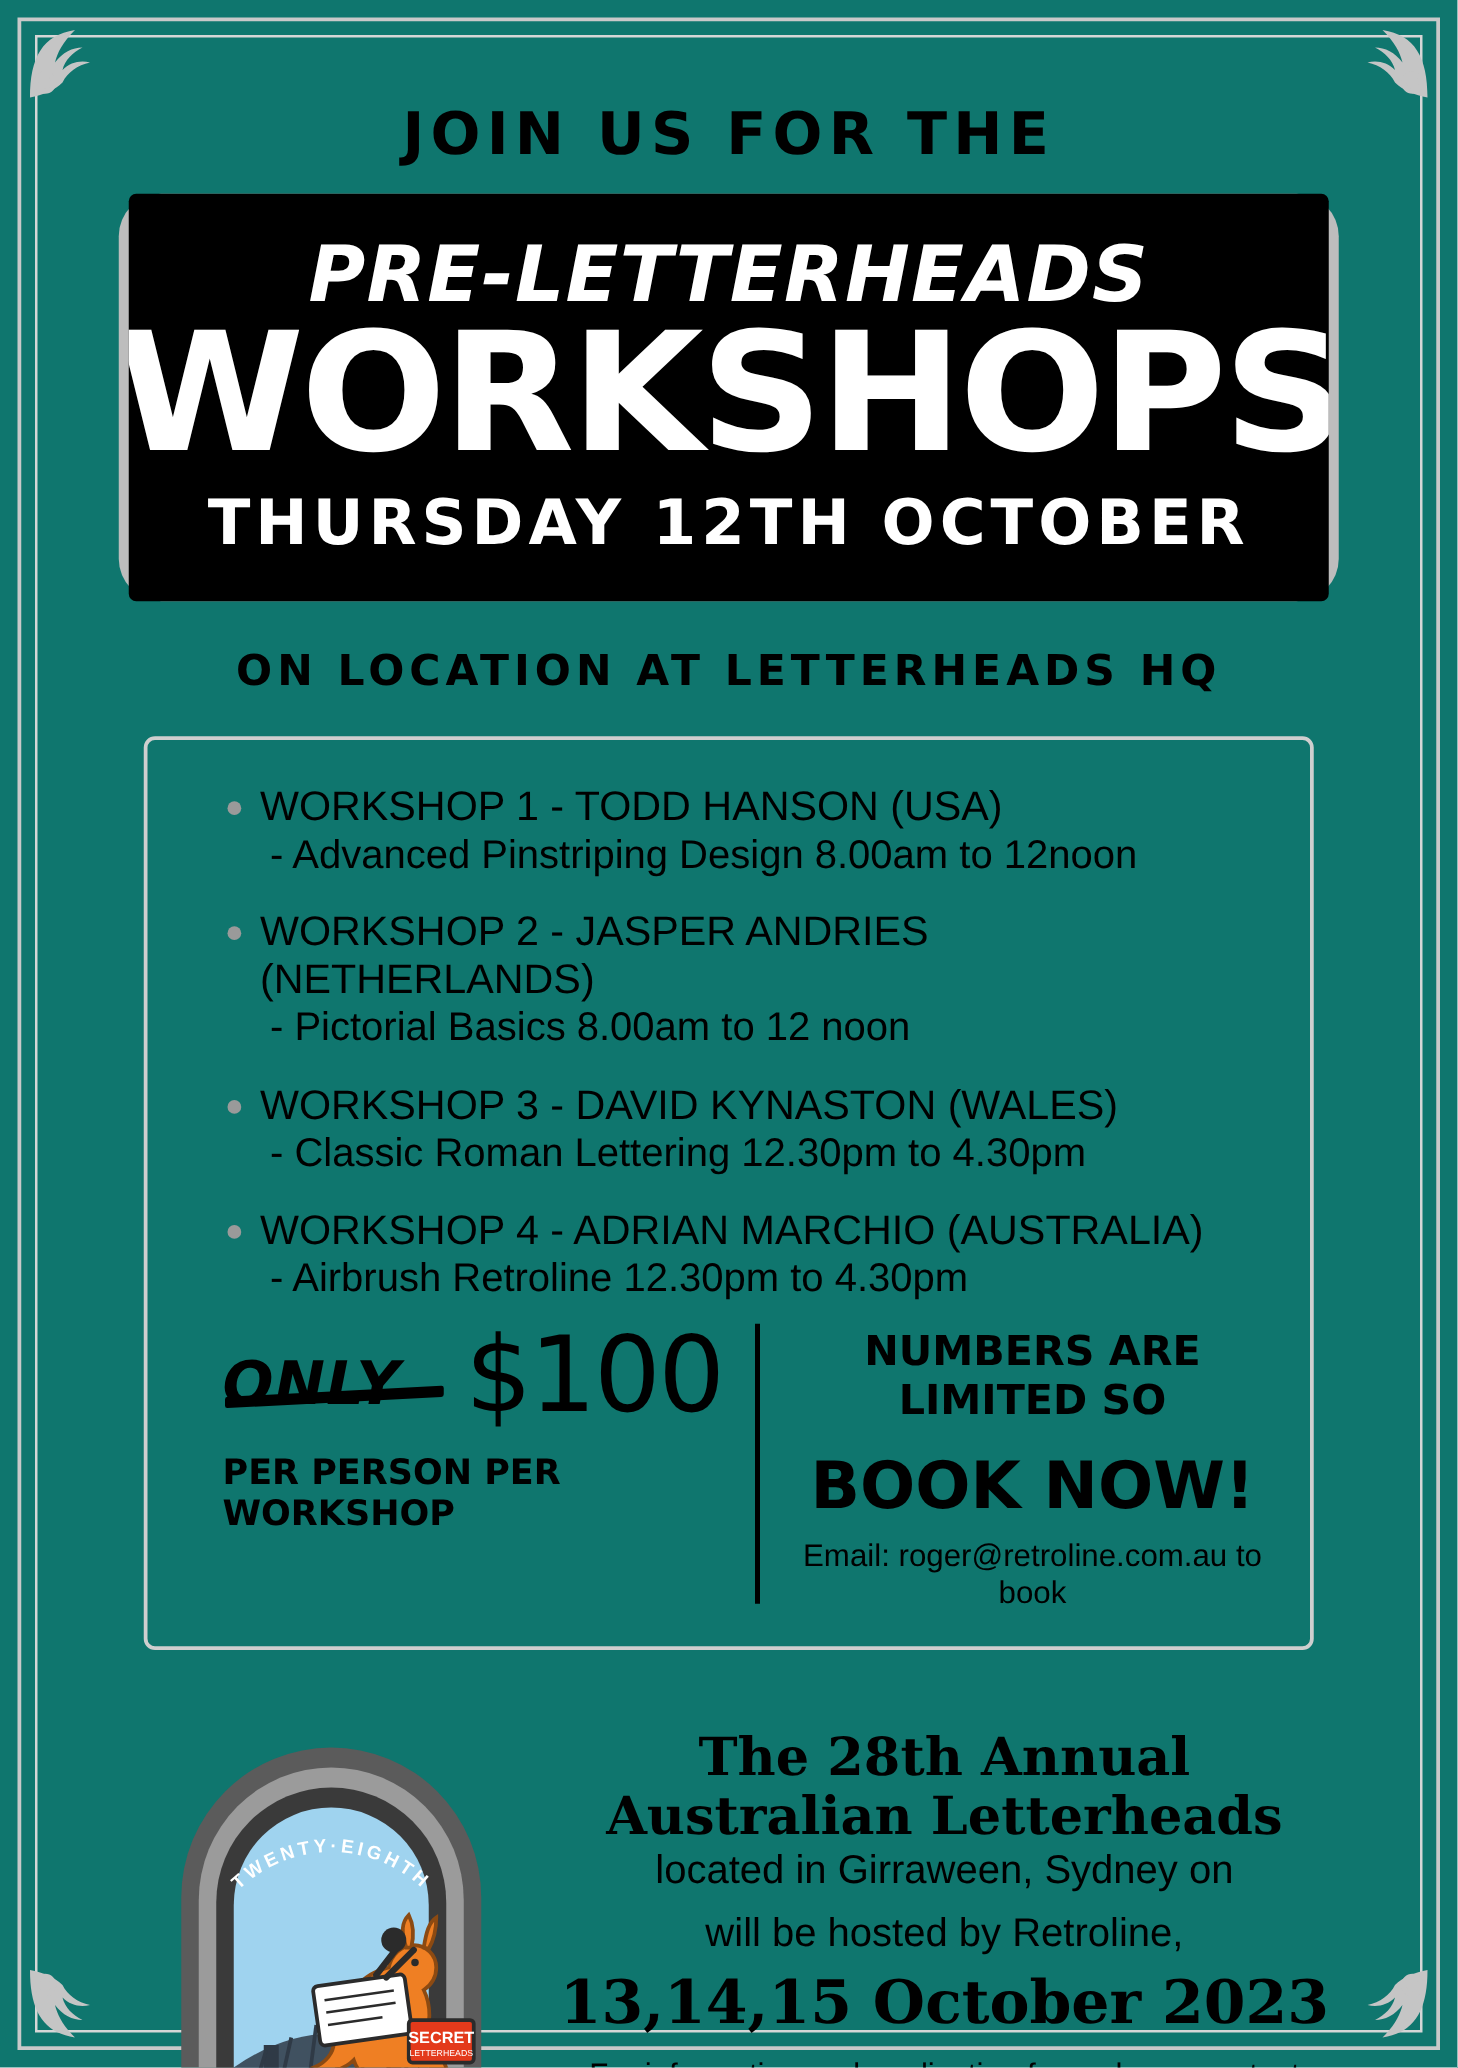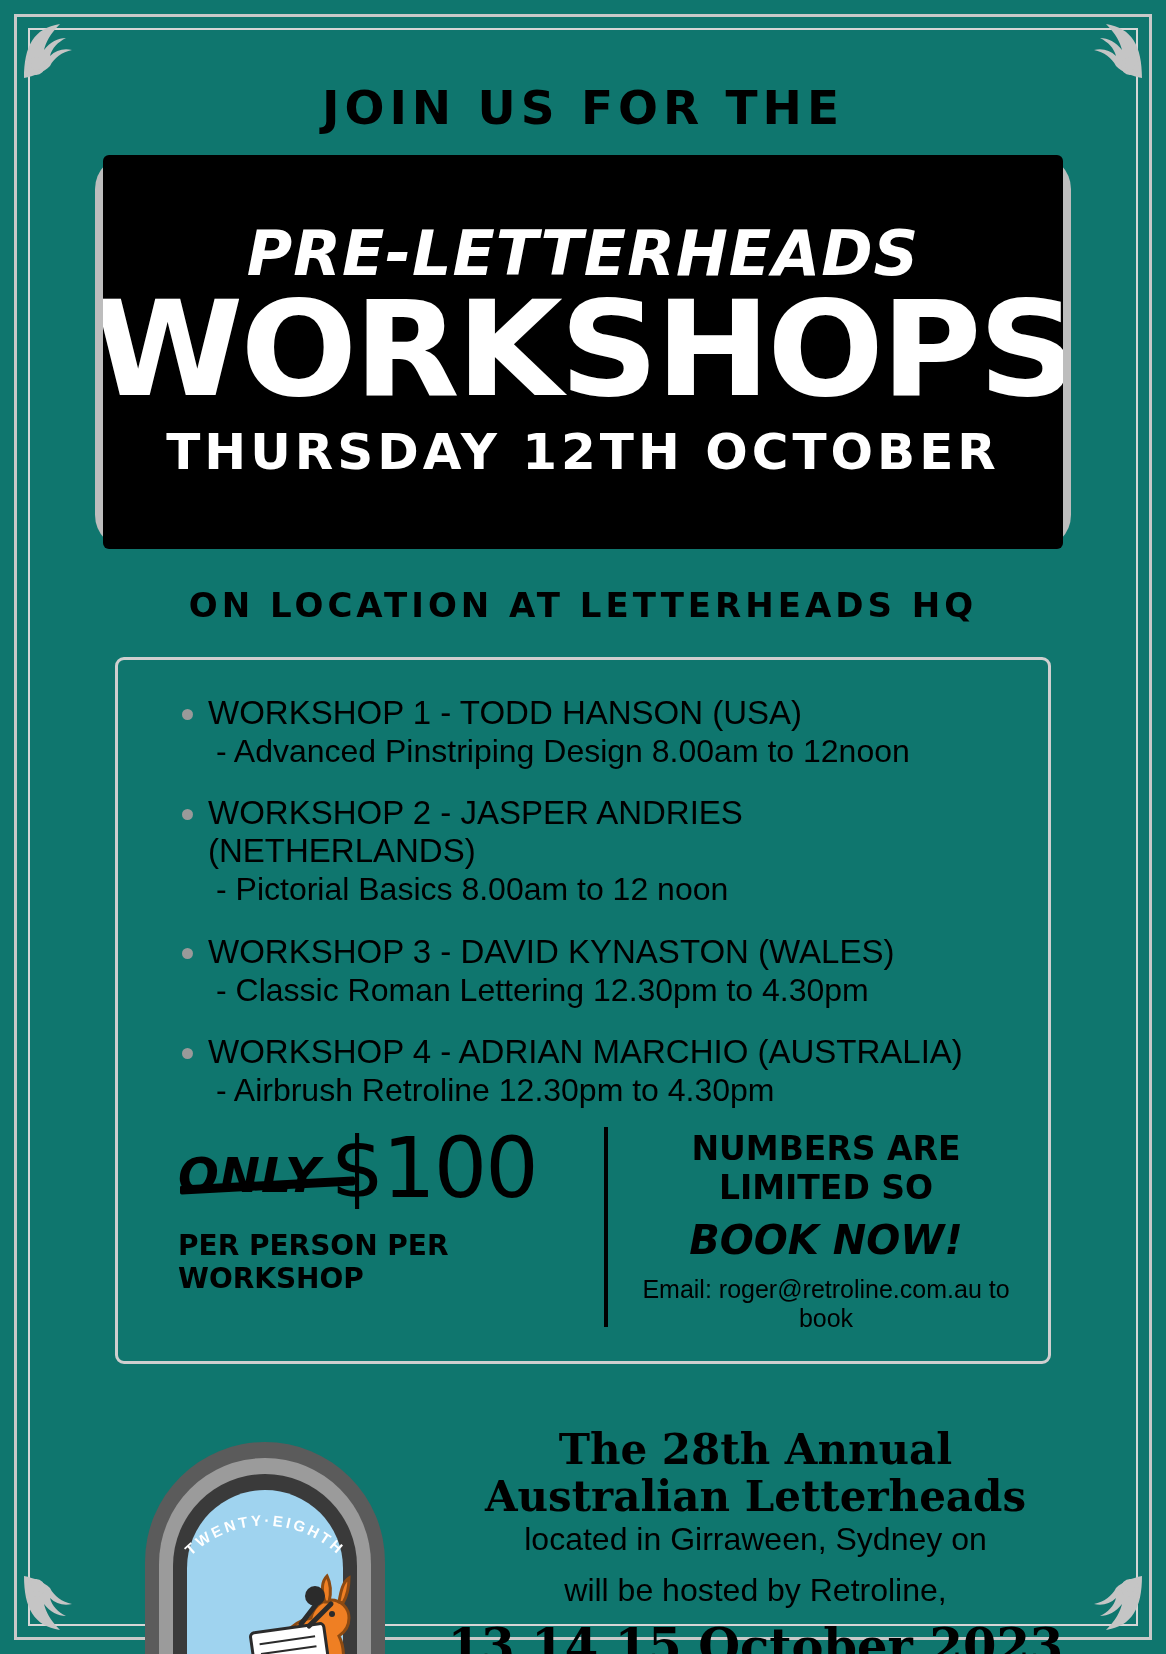--- a/index.html
+++ b/index.html
@@ -65,21 +65,21 @@
     font-size: 47px;
     letter-spacing: 5px;
     margin-top: 30px;
     color: #000;
   }
 
   
   .banner-wrap {
     position: relative;
     margin: 20px 35px 0 35px;
-    height: 394px;
+    height: 326px;
   }
   .banner-grey {
     position: absolute;
     inset: 0;
     background: #bdbdbd;
     border-radius: 34px;
   }
   .banner {
     position: absolute;
     left: 8px; right: 8px; top: 0; bottom: 0;
@@ -169,20 +169,21 @@
   }
   .price-left {
     width: 400px;
     position: relative;
     padding-top: 6px;
   }
   .price-top {
     display: flex;
     align-items: flex-end;
     gap: 10px;
+    justify-content: space-between;
   }
   .only {
     font-family: "DejaVu Sans", sans-serif;
     font-weight: 700;
     font-style: italic;
     font-size: 48px;
     letter-spacing: 1px;
     position: relative;
     top: -4px;
   }
@@ -222,24 +223,23 @@
   }
   .limited {
     font-family: "DejaVu Sans", sans-serif;
     font-weight: 700;
     font-size: 33px;
     letter-spacing: 0px;
   }
   .booknow {
     font-family: "DejaVu Sans", sans-serif;
     font-weight: 700;
-    font-style: italic;
-    font-size: 40px;
+    font-size: 52px;
     letter-spacing: 0px;
-    margin-top: 10px;
+    margin-top: 20px;
   }
   .emailbook {
     font-family: "Liberation Sans", sans-serif;
     font-size: 25px;
     margin-top: 12px;
   }
 
   
   .bottom {
     display: flex;

